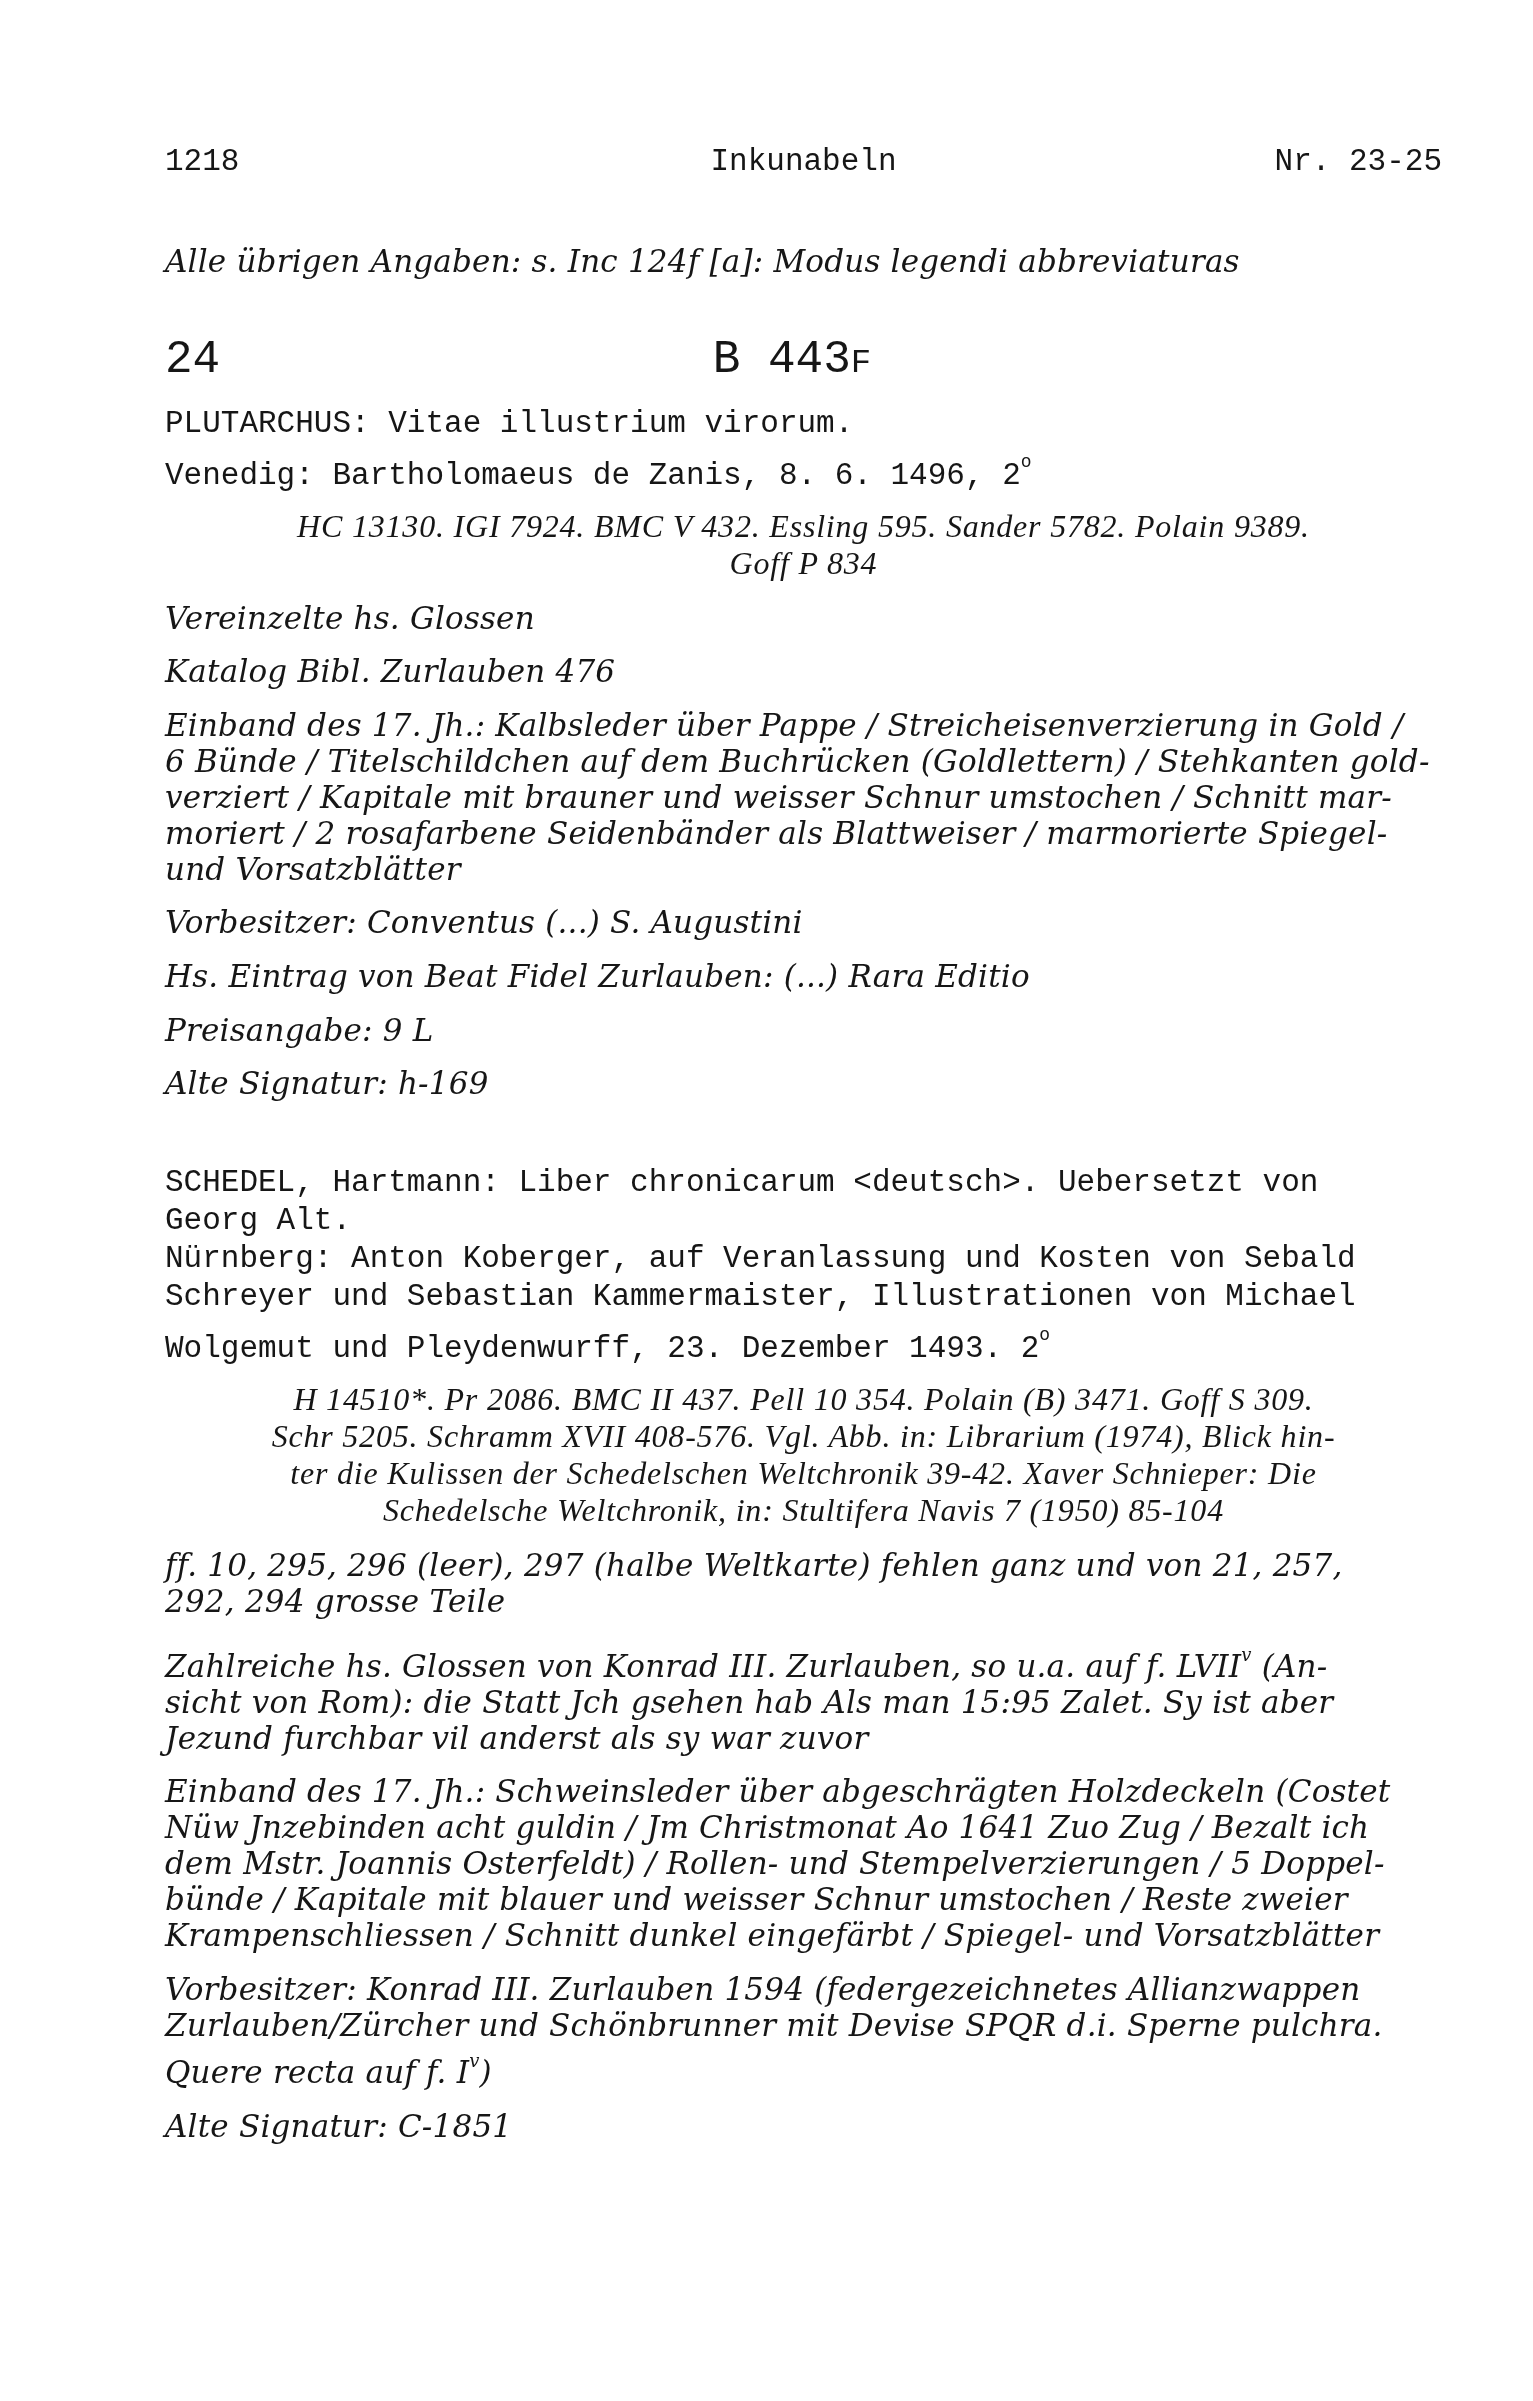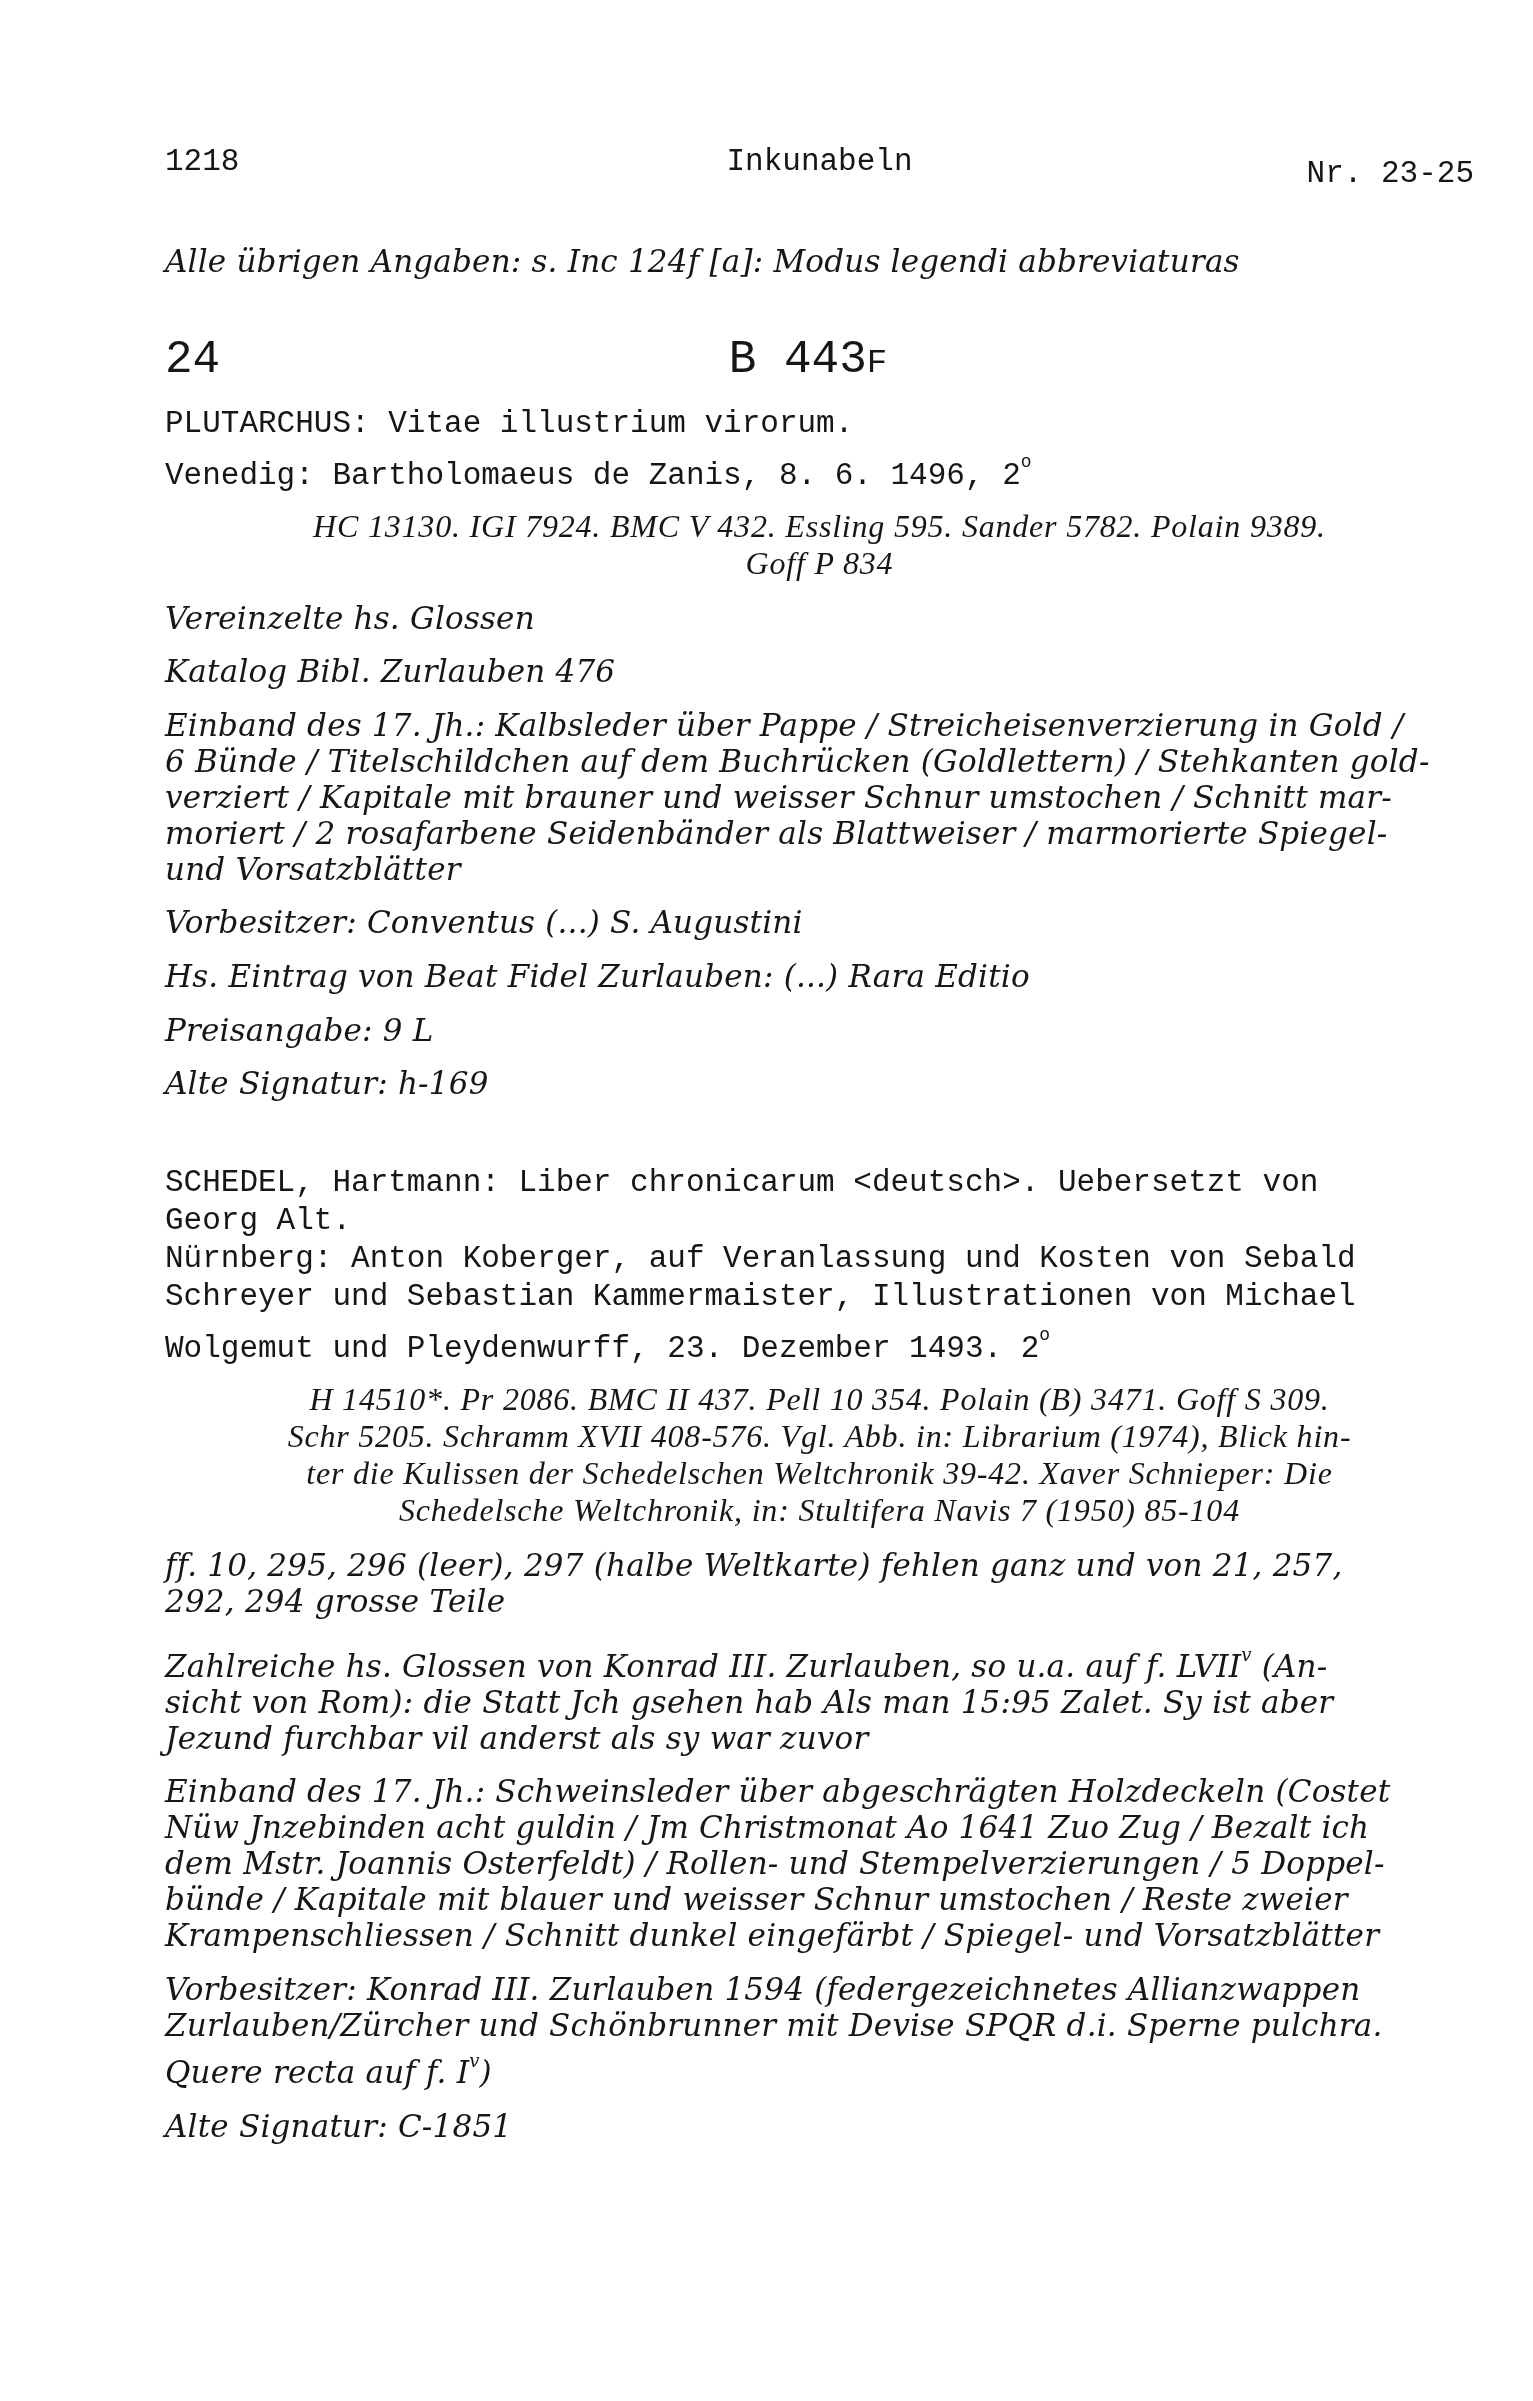--- a/index.html
+++ b/index.html
@@ -3,27 +3,27 @@
 <meta charset="utf-8">
 <style>
   html,body{margin:0;padding:0;background:#e8e8e8;}
   .page{
     position:relative;
     width:1534px;height:2401px;
     margin:0 auto;
     background:#ffffff;
     color:#161616;
     box-sizing:border-box;
-    padding:143px 60px 46px 165px;
+    padding:143px 92px 46px 165px;
     overflow:hidden;
   }
   
   .page-header{position:relative;font-family:"Liberation Mono",monospace;font-size:31px;line-height:37px;}
   .page-header .center{position:absolute;left:0;right:0;text-align:center;}
-  .page-header .right{position:absolute;right:0;top:0;margin-top:12px;}
+  .page-header .right{position:absolute;right:0;top:0;}
   
   .script-text{font-family:"DejaVu Serif",serif;font-style:italic;font-size:31px;line-height:35px;letter-spacing:0.2px;white-space:pre;}
   .general-note{margin-top:64px;}
   
   .entry{margin-top:63px;}
   #entries .entry:first-child{margin-top:54px;}
   .entry-head{position:relative;height:60px;}
   .entry-number{font-family:"Liberation Mono",monospace;font-size:46px;line-height:54px;}
   .shelfmark{position:absolute;left:0;right:23px;top:0;text-align:center;font-family:"Liberation Mono",monospace;line-height:54px;}
   .mk-large{font-size:46px;}

